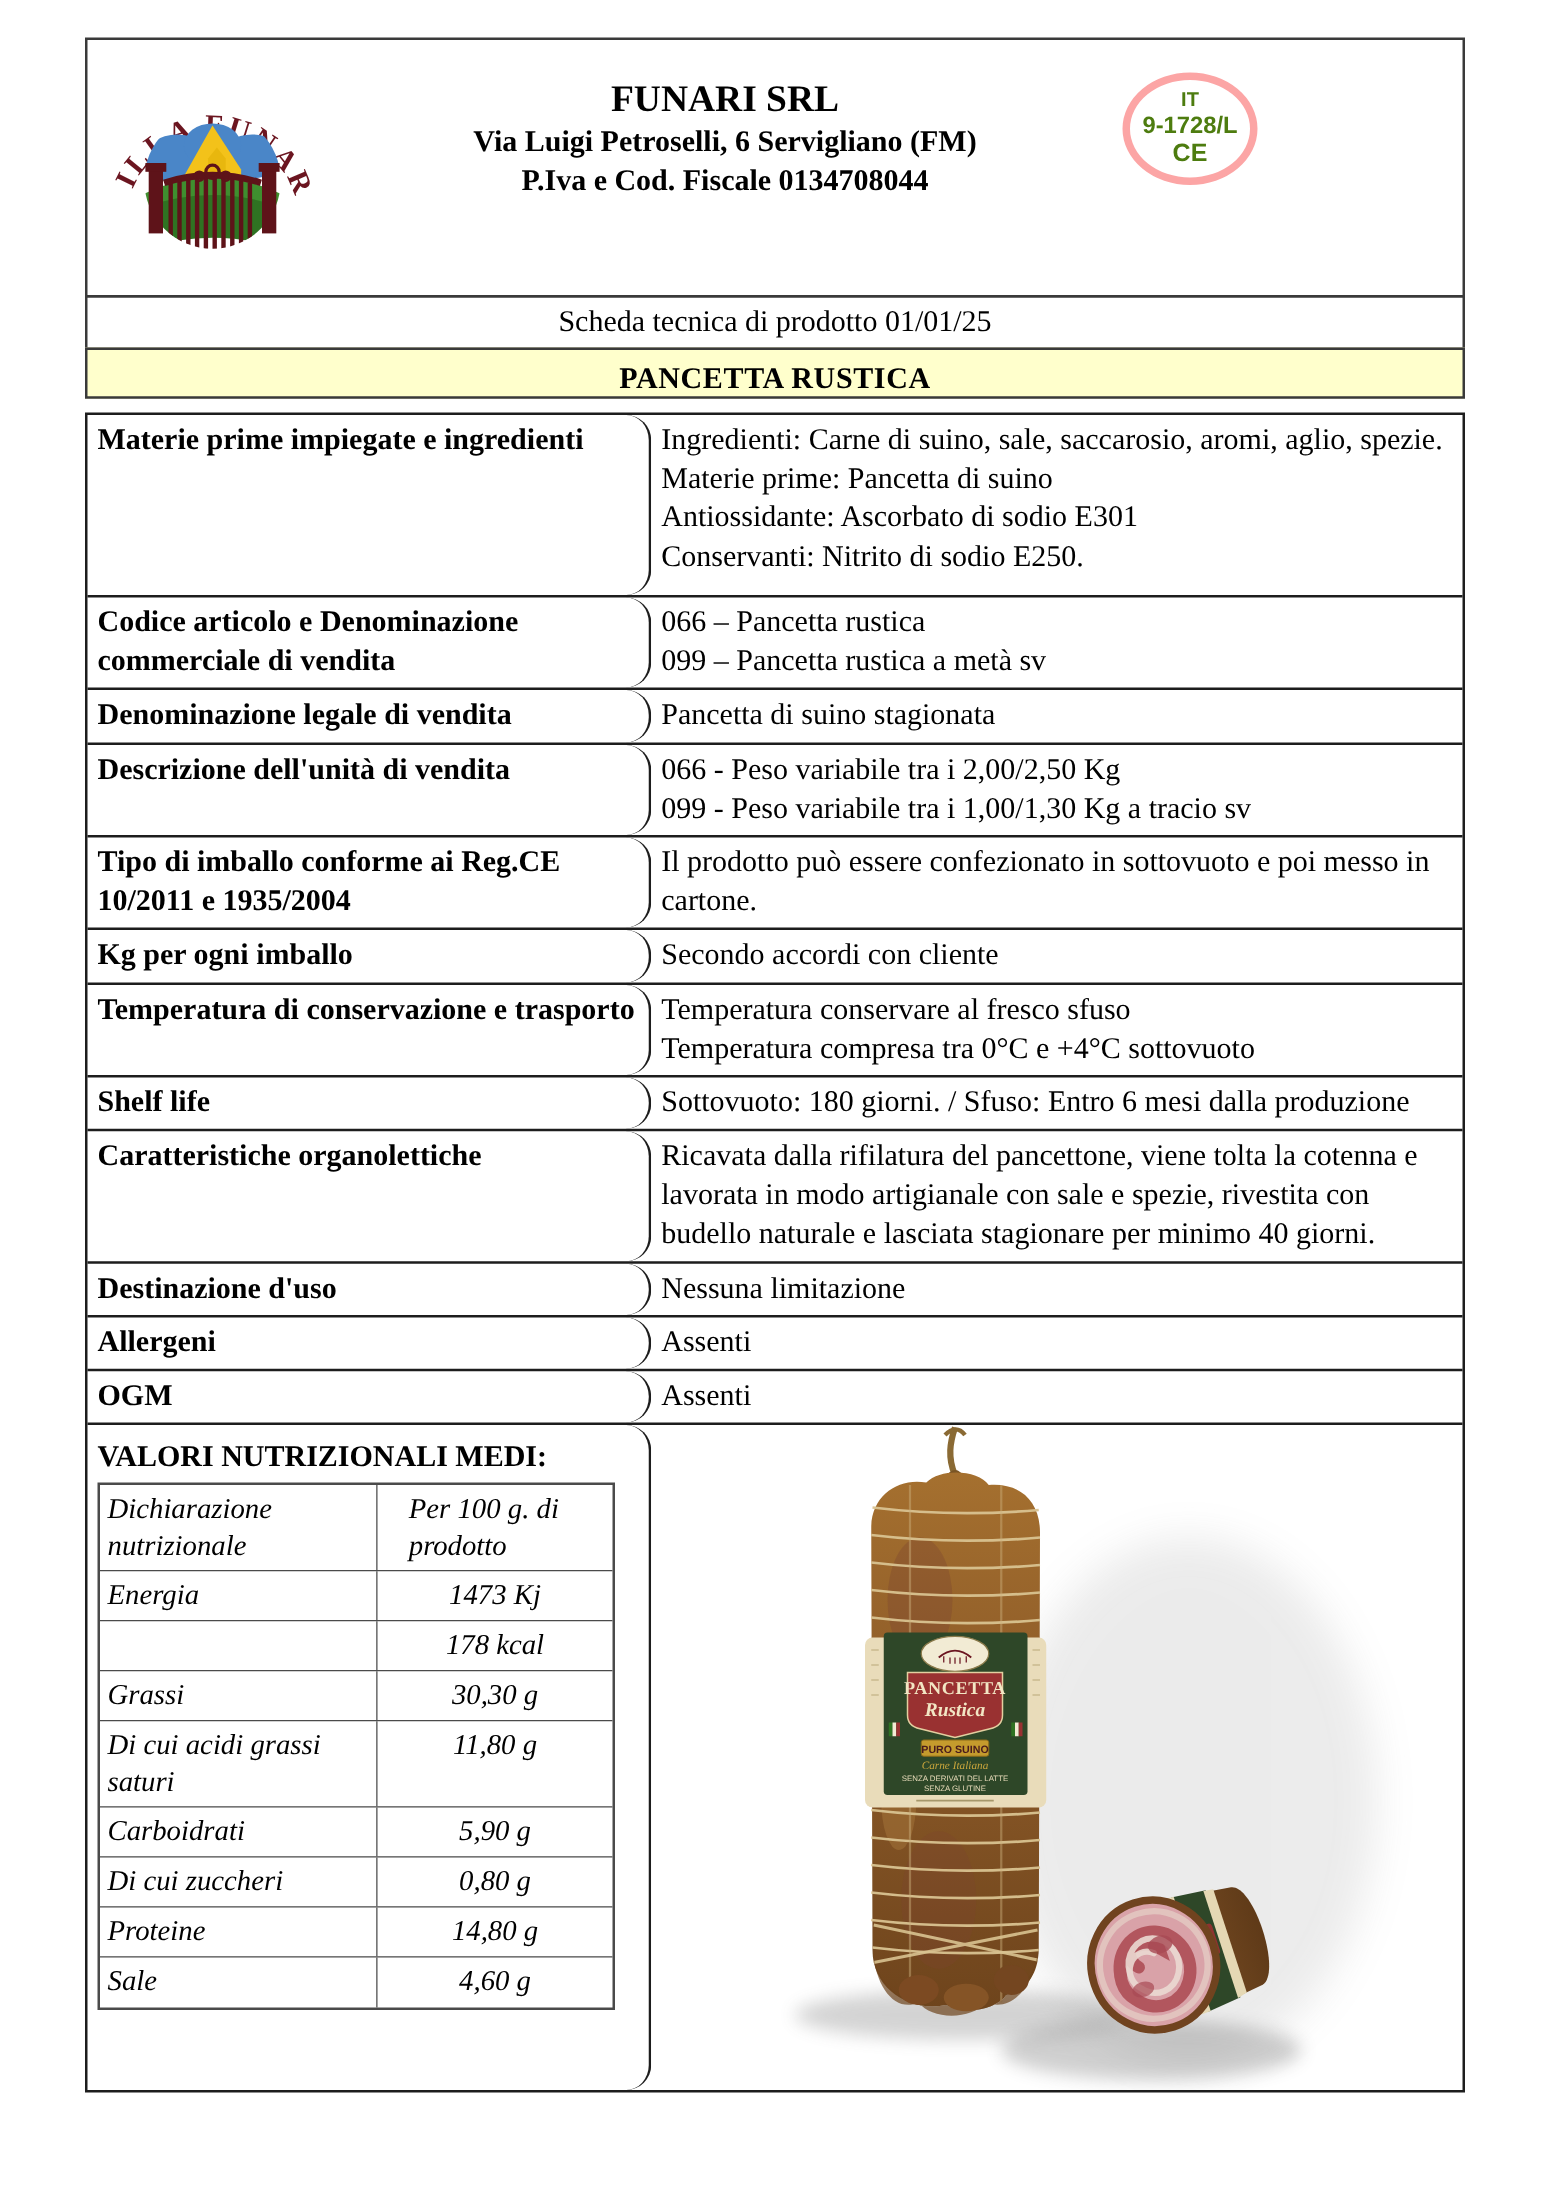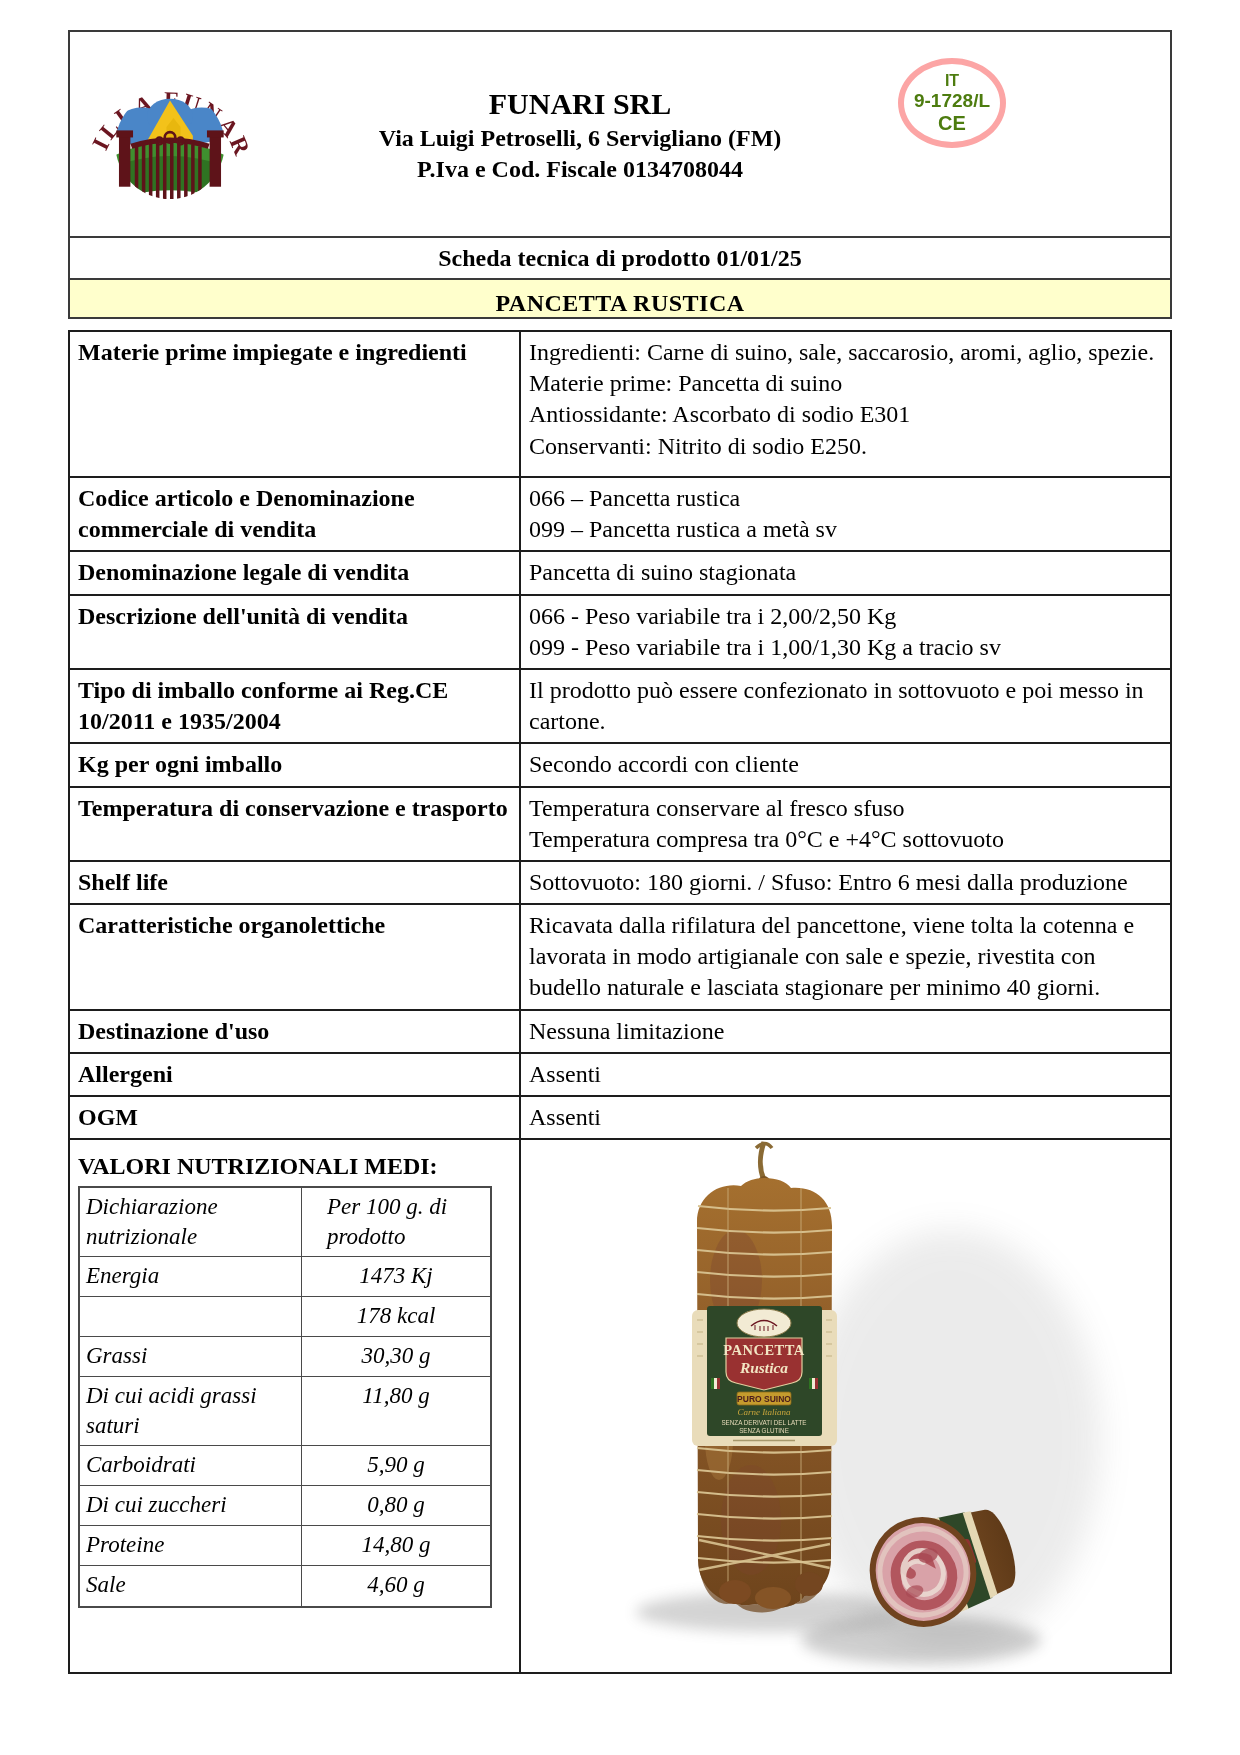--- a/index.html
+++ b/index.html
@@ -6,51 +6,51 @@
   body { background:#ffffff; }
   .page {
     position:relative; width:1240px; height:1755px; background:#ffffff;
     font-family:"Liberation Serif","DejaVu Serif",serif; color:#000;
   }
   .content { position:absolute; left:68px; top:30px; width:1104px; }
 
   
   .header-box { border:2px solid #3a3a3a; height:208px; display:flex; align-items:flex-start; }
   .logo-wrap { width:220px; padding:10px 0 0 12px; }
-  .company-block { flex:1; text-align:center; padding-top:52px; line-height:1.3; }
+  .company-block { flex:1; text-align:center; padding-top:28px; line-height:1.3; }
   .company-name { font-size:30px; font-weight:bold; }
   .company-line { font-size:24px; font-weight:bold; }
   .ce-wrap { width:300px; display:flex; justify-content:flex-start; padding-top:26px; }
   .ce-oval {
     width:108px; height:90px; border:6px solid #fca5a5; border-radius:50%;
     display:flex; flex-direction:column; align-items:center; justify-content:center;
     font-family:"Liberation Sans","DejaVu Sans",sans-serif; color:#4d7c0f; margin-left:28px;
   }
   .ce-l1 { font-size:16px; font-weight:bold; }
   .ce-l2 { font-size:19px; font-weight:bold; }
   .ce-l3 { font-size:20px; font-weight:bold; }
 
   .doc-title-bar {
     border:2px solid #3a3a3a; margin-top:-2px; height:44px;
     display:flex; align-items:center; justify-content:center;
-    font-size:24px; font-weight:bold;
+    font-size:24px; font-weight:normal;
   }
   .product-banner {
     border:2px solid #3a3a3a; margin-top:-2px; height:41px; background:#ffffcc;
     display:flex; align-items:flex-end; justify-content:center;
     font-size:24px; font-weight:bold; letter-spacing:.5px;
   }
 
   
   .spec-table { margin-top:11px; border:2px solid #1d1d1d; }
   .srow { display:grid; grid-template-columns:451px 1fr; border-bottom:2px solid #1d1d1d; }
   .srow:last-child { border-bottom:none; }
   .slabel {
     border-right:2px solid #1d1d1d; font-weight:bold; font-size:24px;
-    padding:5px 10px 5px 8px; line-height:1.3;
+    padding:5px 10px 5px 8px; line-height:1.3;border-radius:20px;
   }
   .svalue { font-size:24px; padding:5px 10px 5px 8px; line-height:1.3; }
 
   
   .nutri-heading { font-size:24px; font-weight:bold; padding:6px 0 4px 0; }
   .ntable { width:414px; border:2px solid #4a4a4a; margin-left:0; font-style:italic; }
   .nrow { display:grid; grid-template-columns:222px 1fr; border-bottom:1px solid #4a4a4a; min-height:40px; }
   .nrow:last-child { border-bottom:none; }
   .nlab { border-right:1px solid #4a4a4a; padding:4px 6px; font-size:23px; line-height:1.3; }
   .nval { padding:4px 6px; font-size:23px; line-height:1.3; text-align:center; }

